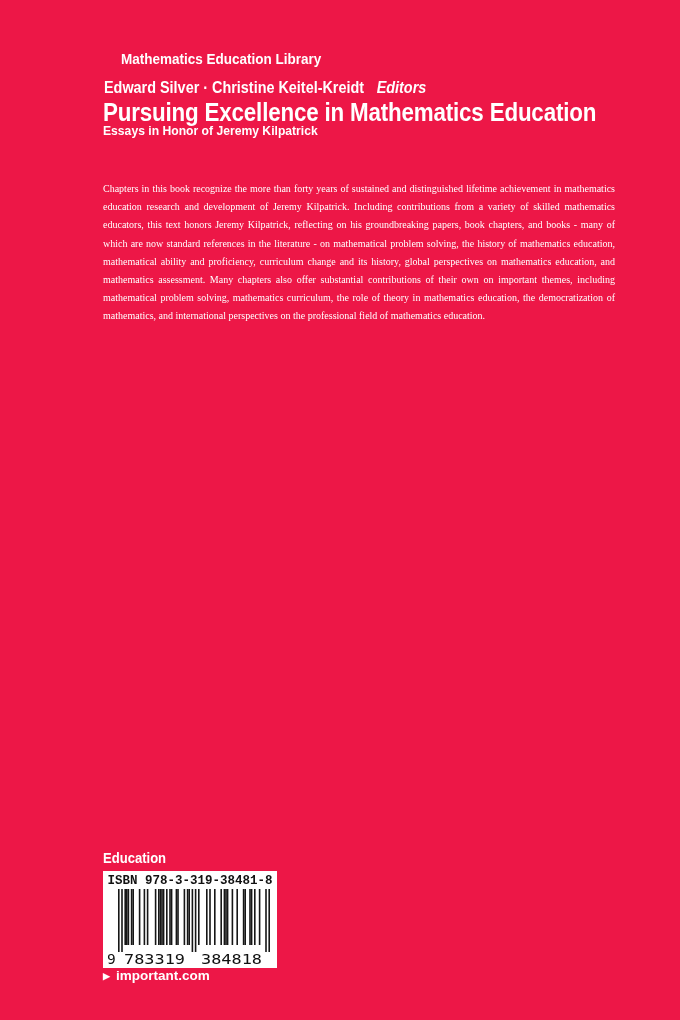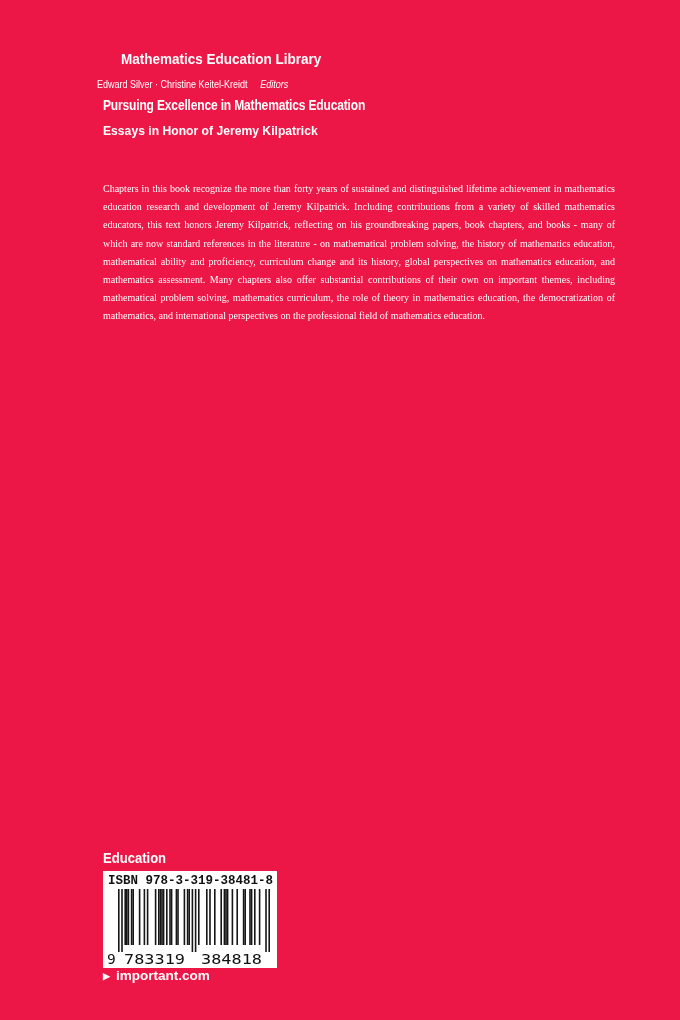--- a/index.html
+++ b/index.html
@@ -19,29 +19,29 @@
   .cover{position:relative;width:680px;height:1020px;}
 
   
   .cond{display:inline-block;transform:scaleX(.9);transform-origin:0 50%;white-space:nowrap;}
 
   .series{
     position:absolute;left:103px;top:50px;
     font-size:15px;font-weight:700;letter-spacing:0;padding-left:18px;
   }
   .authors-line{
-    position:absolute;left:97px;top:79px;
-    font-size:10px;font-weight:400;
+    position:absolute;left:104px;top:79px;
+    font-size:16px;font-weight:700;
   }
   .authors-line .editors{
     font-style:italic;margin-left:14px;
   }
   .title{
     position:absolute;left:103px;top:97px;
-    font-size:14px;font-weight:700;letter-spacing:-.2px;
+    font-size:26px;font-weight:700;letter-spacing:-.2px;
   }
   .title .cond{transform:scaleX(.86);}
   .subtitle{
     position:absolute;left:103px;top:123px;
     font-size:13.5px;font-weight:700;
   }
 
   .blurb{
     position:absolute;left:103px;top:180px;width:512px;
     font-family:"Liberation Serif",serif;
@@ -58,21 +58,21 @@
   .isbn-box{
     position:absolute;left:103px;top:871px;
     width:174px;height:97px;
     background:var(--boxbg);
     color:#111;
     padding:3px 4px 0 4px;
   }
   .isbn-number{
     font-family:"Liberation Mono",monospace;
     font-size:12.5px;font-weight:700;
-    text-align:right;white-space:nowrap;
+    text-align:center;white-space:nowrap;
     letter-spacing:0;
     color:#111;
   }
   .barcode-svg{display:block;margin-top:1px;}
   .barcode-svg text{
     font-family:"DejaVu Sans Mono",monospace;
     font-size:14.5px;
     fill:#111;
   }
 

